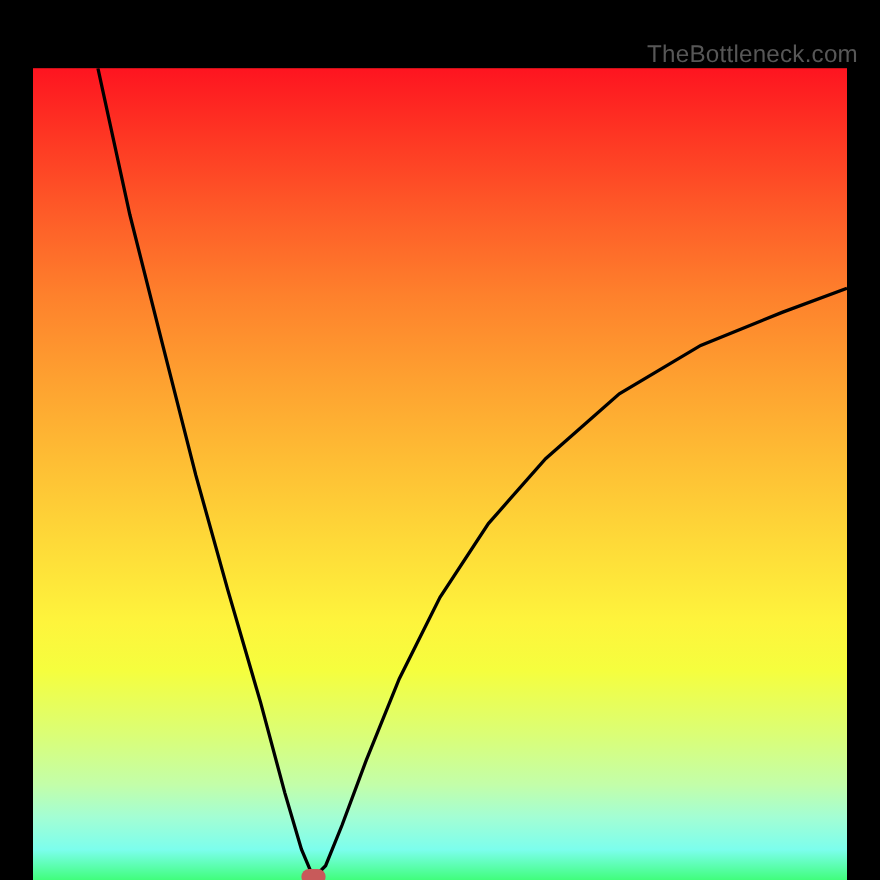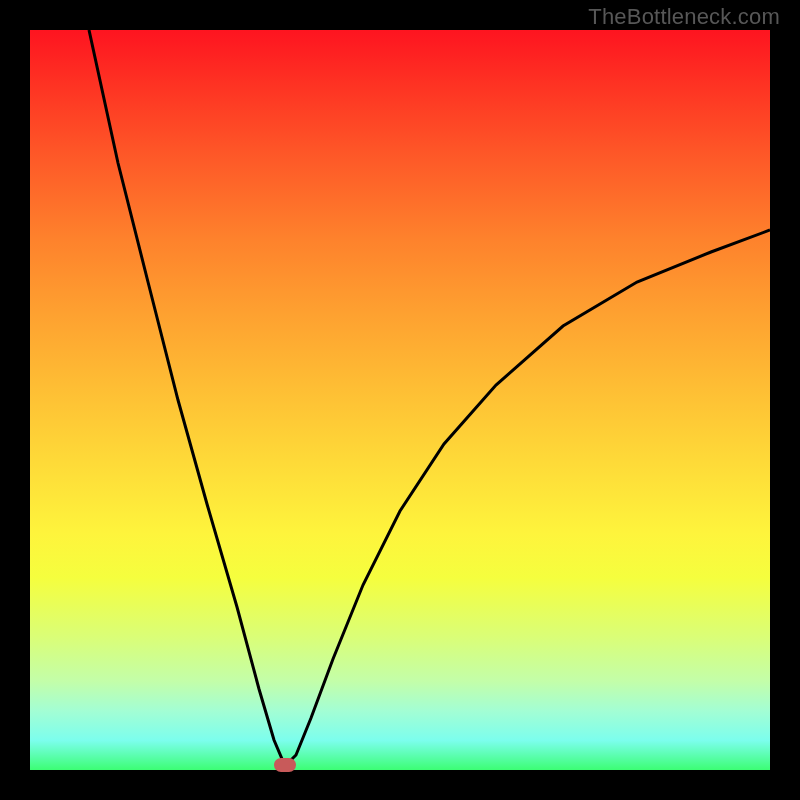--- a/index.html
+++ b/index.html
@@ -2,20 +2,21 @@
 <html><head>
 <meta charset="utf-8">
 <style>
   * { margin: 0; padding: 0; box-sizing: border-box; }
   html, body { width: 800px; height: 800px; overflow: hidden; background: #000; }
   .frame {
     width: 800px;
     height: 612px;
     background: #000;
     position: relative;
+    margin-top: 32px;
   }
   .watermark {
     position: absolute;
     top: 4px;
     right: 20px;
     font-family: Arial, sans-serif;
     font-size: 22px;
     font-weight: 500;
     color: #575757;
     letter-spacing: 0.2px;

